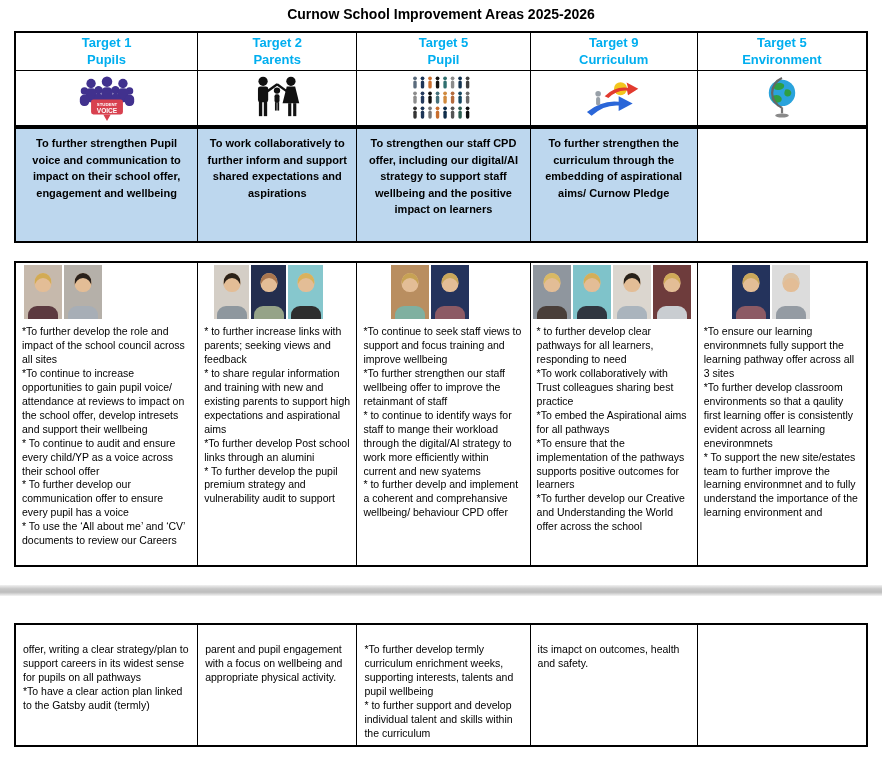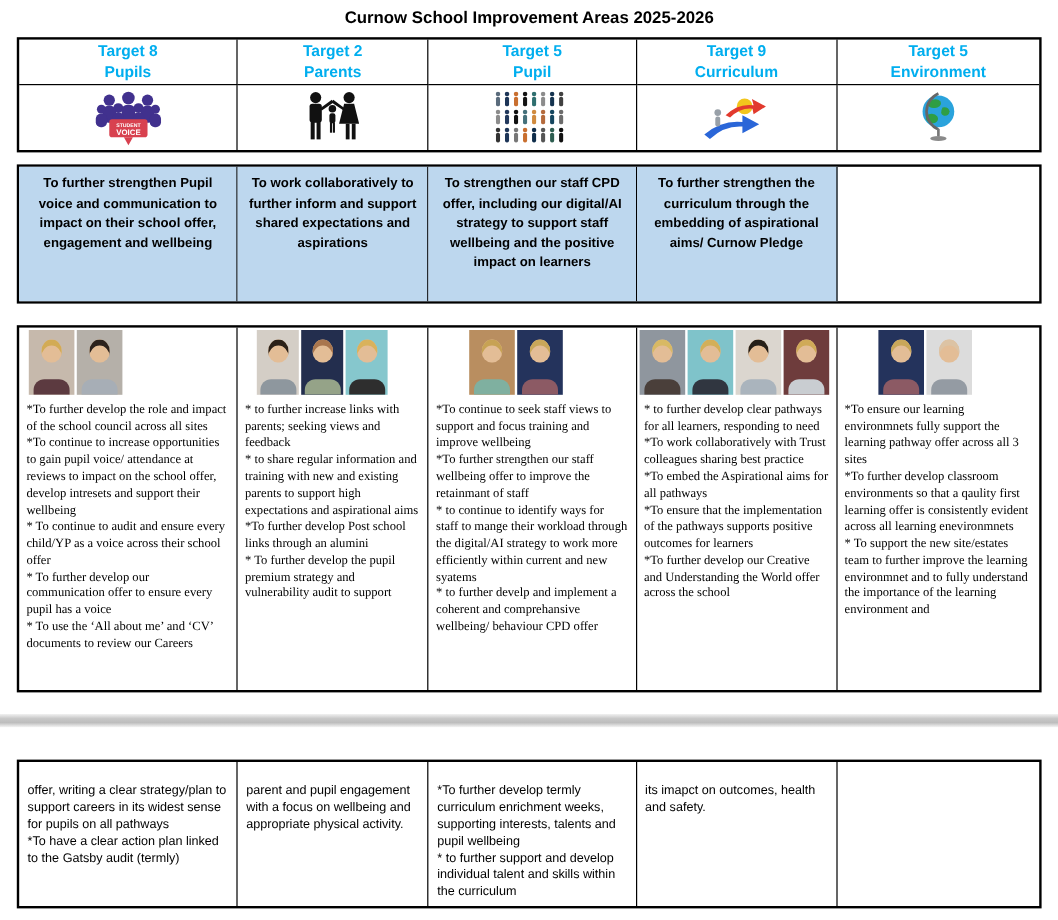--- a/index.html
+++ b/index.html
@@ -15,21 +15,21 @@
   
   .head{height:38px;display:flex;flex-direction:column;align-items:center;justify-content:center;
         border-bottom:1.6px solid #000;font-weight:bold;font-size:13px;line-height:1.3;color:#00aeef;}
   .iconcell{height:54px;display:flex;align-items:center;justify-content:center;}
 
   
   .goal{height:112px;background:#bdd7ee;padding:6px 6px;text-align:center;
         font-weight:bold;font-size:11px;line-height:1.5;}
 
   
-  .main{min-height:302px;padding:0 0 6px 0;font-family:Liberation Serif, serif;}
+  .main{min-height:302px;padding:0 0 6px 0;}
   .photos{display:flex;gap:2px;padding:2px 2px 3px 2px;align-items:flex-start;}
   .photo{width:38px;height:54px;position:relative;overflow:hidden;flex:0 0 auto;background:var(--bg,#ccc);}
   .photo.sm{width:35px;}
   .photo::before{content:"";position:absolute;left:50%;top:8px;transform:translateX(-50%);
         width:17px;height:19px;border-radius:50% 50% 46% 46%;
         background:var(--skin,#e3bd96);box-shadow:inset 0 5px 0 var(--hair,#8a6a3a);}
   .photo::after{content:"";position:absolute;left:50%;bottom:0;transform:translateX(-50%);
         width:30px;height:13px;border-radius:9px 9px 0 0;background:var(--shirt,#555);}
   .main-text{font-size:10.5px;line-height:1.33;white-space:pre-line;padding:3px 6px 0 6px;}
 
@@ -42,21 +42,21 @@
 </style>
 </head>
 <body>
 
 <div class="page">
 
   <div class="title">Curnow School Improvement Areas 2025-2026</div>
 
   <div class="tbl">
     <div class="cell head">
-      <div>Target 8</div>
+      <div>Target 1</div>
       <div>Pupils</div>
     </div>
     <div class="cell head">
       <div>Target 2</div>
       <div>Parents</div>
     </div>
     <div class="cell head">
       <div>Target 5</div>
       <div>Pupil</div>
     </div>
@@ -164,21 +164,21 @@
           <path d="M31 17 q6 -1 7 4 q-1 5 -6 4 q-4 -2 -1 -8 Z"></path>
           <path d="M17 24 q6 -2 9 2 q2 4 -2 6 q-6 2 -9 -3 q-1 -3 2 -5 Z"></path>
         </g>
         <path d="M27 3.5 A19 19 0 0 0 27 38.5" fill="none" stroke="#666" stroke-width="2.6"></path>
         <rect x="25.7" y="38" width="2.6" height="7" fill="#777"></rect>
         <ellipse cx="27" cy="47.5" rx="8" ry="2.4" fill="#8a8a8a"></ellipse>
       </svg>
     </div>
   </div>
 
-  <div class="tbl" style="margin-top:10px;">
+  <div class="tbl" style="">
     <div class="cell goal">To further strengthen Pupil voice and communication to impact on their school offer, engagement and wellbeing</div>
     <div class="cell goal">To work collaboratively to further inform and support shared expectations and aspirations</div>
     <div class="cell goal">To strengthen our staff CPD offer, including our digital/AI strategy to support staff wellbeing and the positive impact on learners</div>
     <div class="cell goal">To further strengthen the curriculum through the embedding of aspirational aims/ Curnow Pledge</div>
   </div>
 
   <div class="tbl" style="margin-top:18px;">
     <div class="cell main">
       <div class="photos" style="padding-left:8px;">
         <div class="photo" style="--bg:#c6b9ac;--hair:#d2ab55;--shirt:#5c3a40;"></div>

